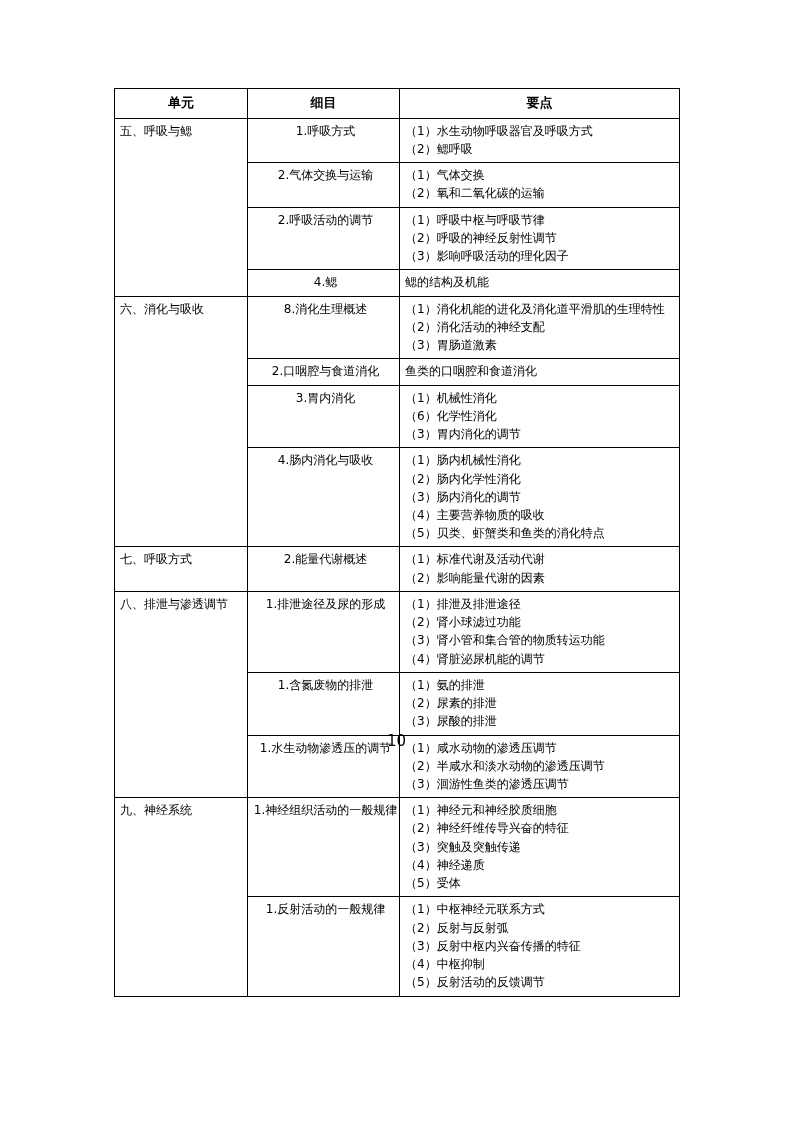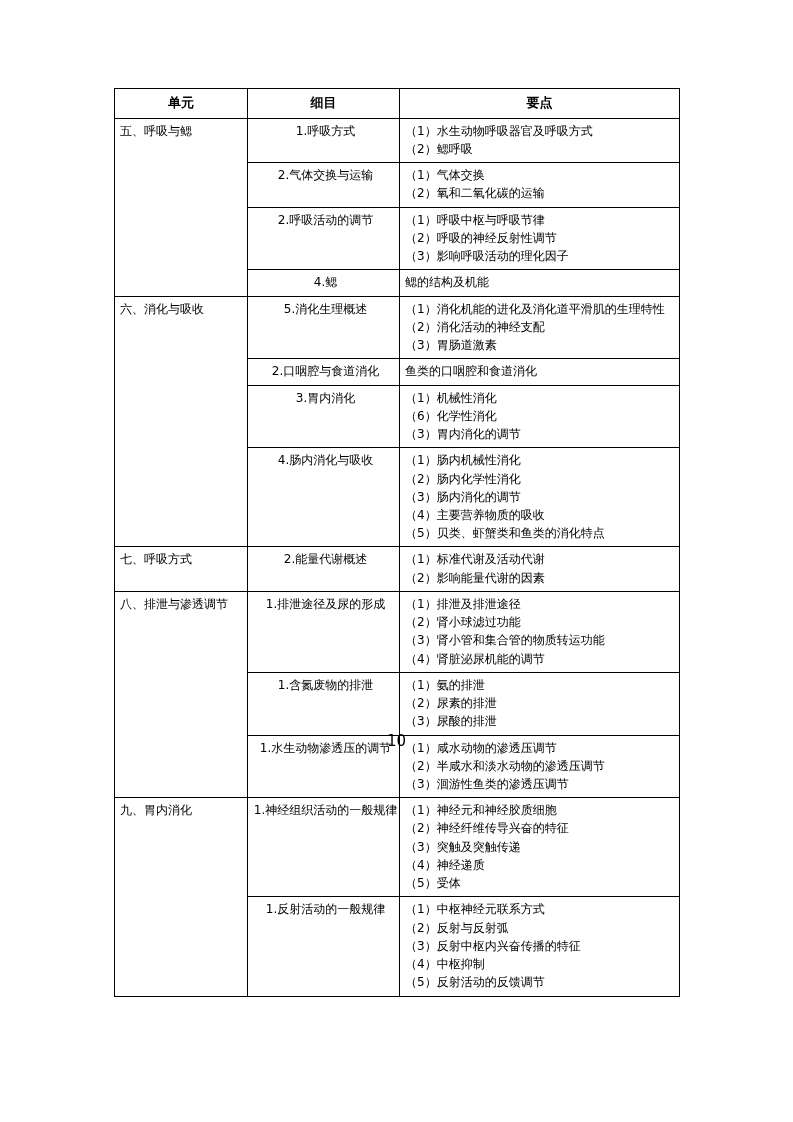--- a/index.html
+++ b/index.html
@@ -100,21 +100,21 @@
             <td class="points">（1）呼吸中枢与呼吸节律
 （2）呼吸的神经反射性调节
 （3）影响呼吸活动的理化因子</td>
           </tr>
           <tr>
             <td class="detail">4.鳃</td>
             <td class="points">鳃的结构及机能</td>
           </tr>
           <tr>
             <td class="unit" rowspan="4">六、消化与吸收</td>
-            <td class="detail">5.消化生理概述</td>
+            <td class="detail">8.消化生理概述</td>
             <td class="points">（1）消化机能的进化及消化道平滑肌的生理特性
 （2）消化活动的神经支配
 （3）胃肠道激素</td>
           </tr>
           <tr>
             <td class="detail">2.口咽腔与食道消化</td>
             <td class="points">鱼类的口咽腔和食道消化</td>
           </tr>
           <tr>
             <td class="detail">3.胃内消化</td>
@@ -150,21 +150,21 @@
 （2）尿素的排泄
 （3）尿酸的排泄</td>
           </tr>
           <tr>
             <td class="detail">1.水生动物渗透压的调节</td>
             <td class="points">（1）咸水动物的渗透压调节
 （2）半咸水和淡水动物的渗透压调节
 （3）洄游性鱼类的渗透压调节</td>
           </tr>
           <tr>
-            <td class="unit" rowspan="2">九、胃内消化</td>
+            <td class="unit" rowspan="2">九、神经系统</td>
             <td class="detail">1.神经组织活动的一般规律</td>
             <td class="points">（1）神经元和神经胶质细胞
 （2）神经纤维传导兴奋的特征
 （3）突触及突触传递
 （4）神经递质
 （5）受体</td>
           </tr>
           <tr>
             <td class="detail">1.反射活动的一般规律</td>
             <td class="points">（1）中枢神经元联系方式

